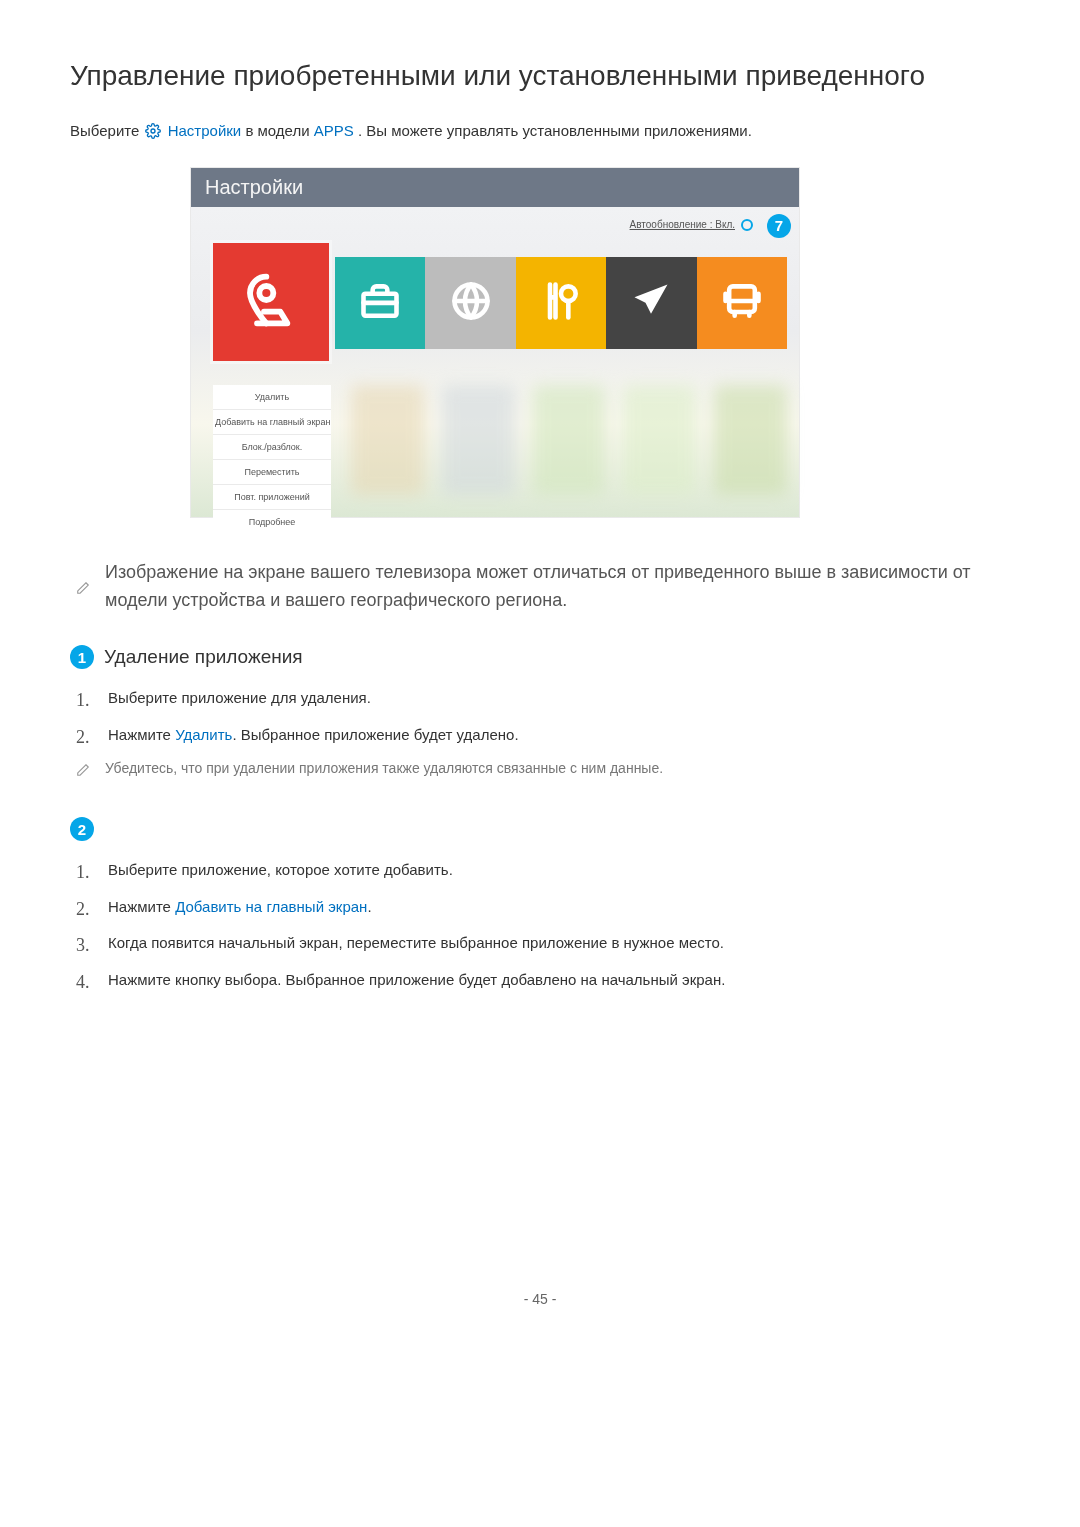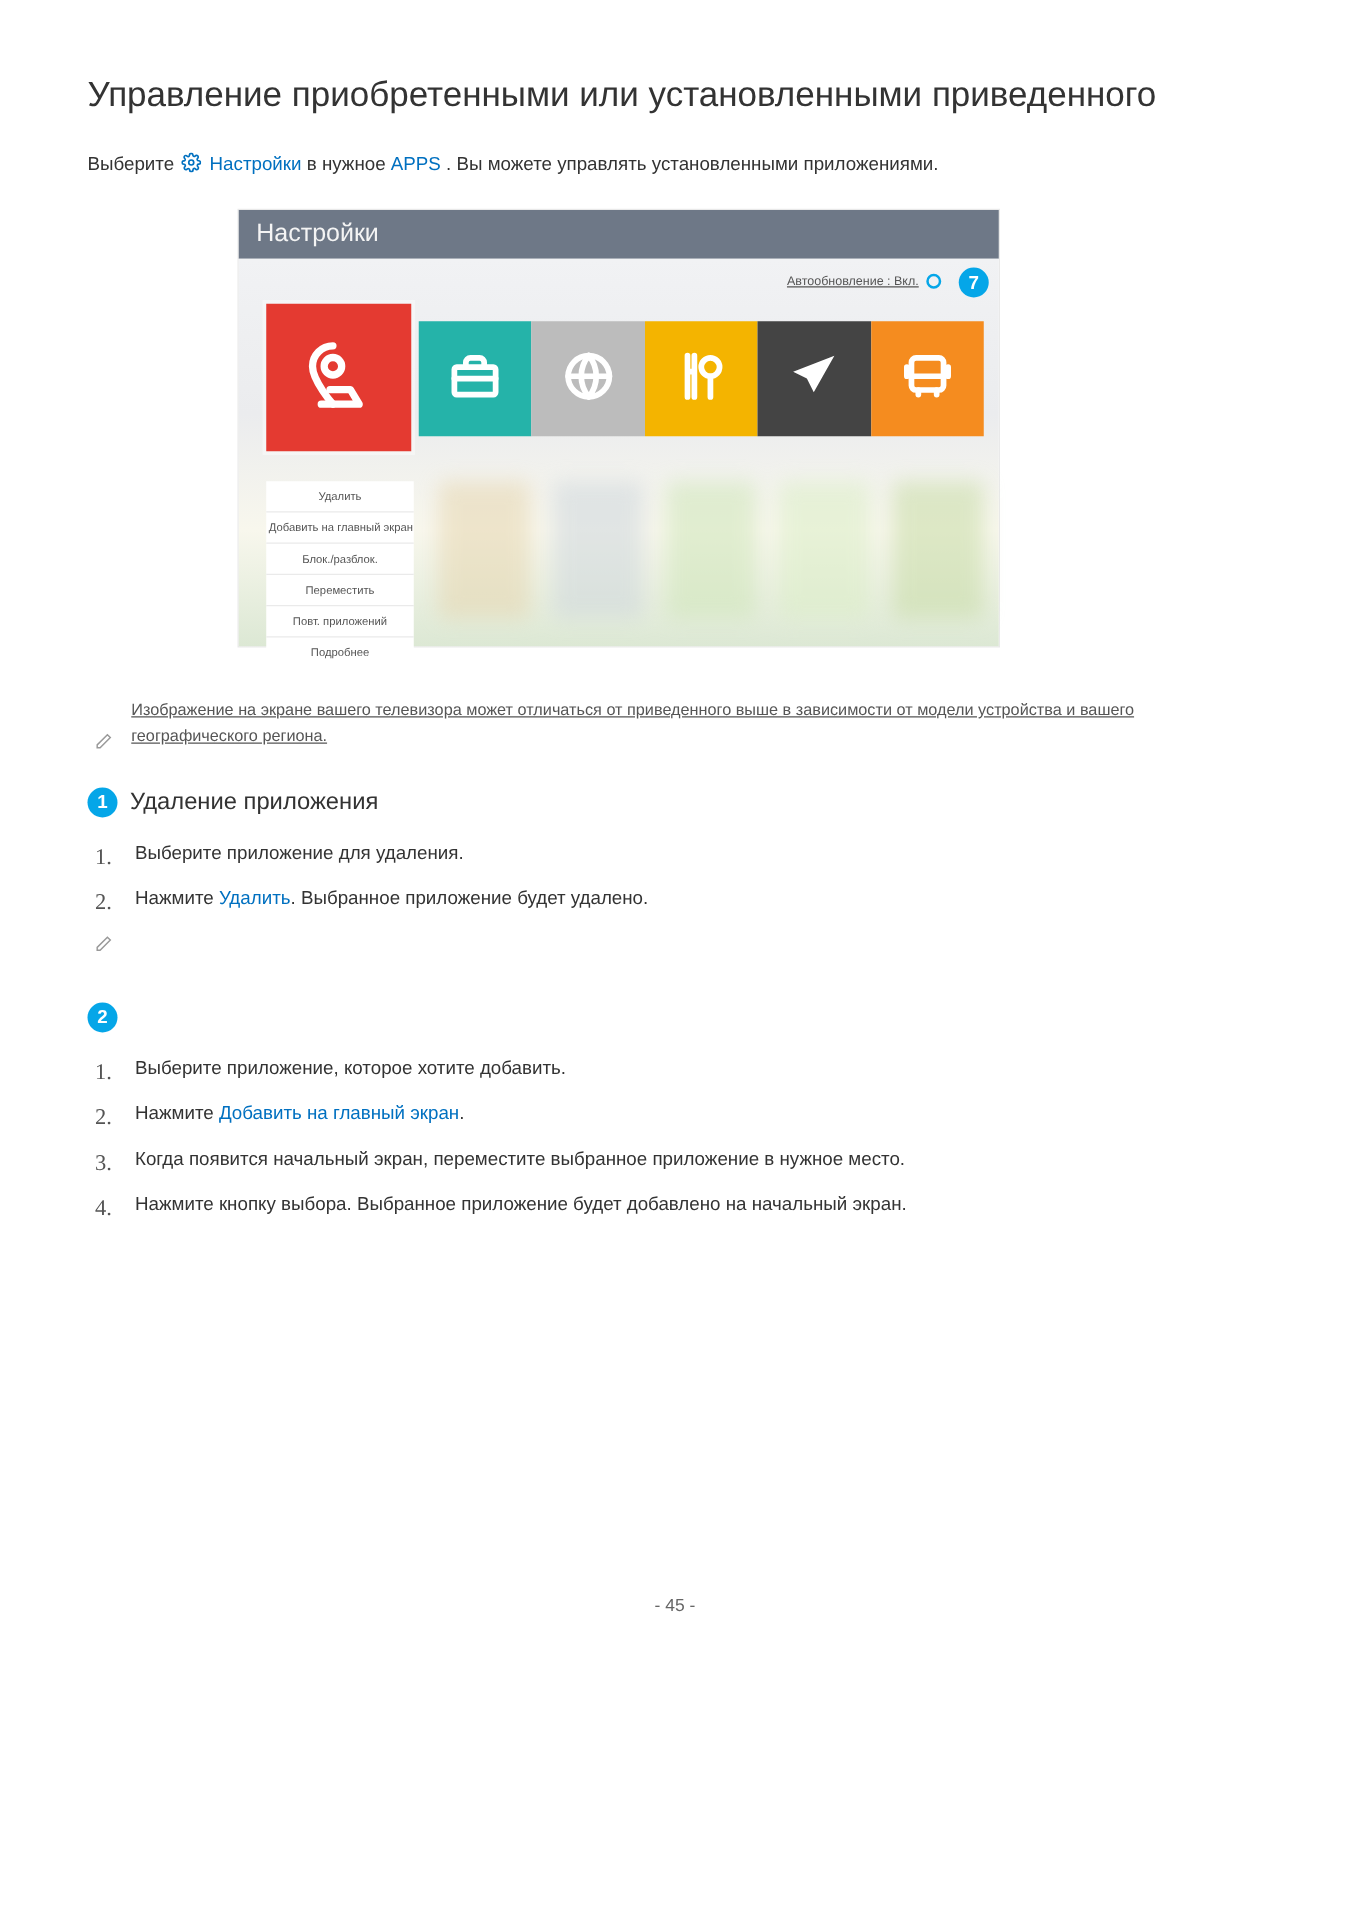--- a/index.html
+++ b/index.html
@@ -119,25 +119,24 @@
     filter: blur(8px);
     opacity: 0.55;
   }
   .blur-tile { flex:1; border-radius:4px; }
   
   .note {
     display: flex;
     gap: 15px;
     margin-bottom: 30px;
     color: #555;
-    font-size: 13px;
+    font-size: 18px;
     line-height: 1.6;
-    align-items: flex-end;
+    align-items: center;
     padding-left: 6px;
-    text-decoration: underline;
   }
   .pencil-icon {
     width: 14px; height: 14px;
     margin-top: 3px;
     flex-shrink: 0;
     color: #999;
   }
   .section-head {
     display: flex;
     align-items: center;
@@ -195,21 +194,21 @@
 
 <p class="intro-line">
   <span>Выберите </span>
   <span class="gear-icon-inline">
     <svg width="16" height="16" viewBox="0 0 24 24" fill="none" stroke="#0070c0" stroke-width="2">
         <circle cx="12" cy="12" r="3"></circle>
         <path d="M19.4 15a1.7 1.7 0 0 0 .3 1.8l.1.1a2 2 0 1 1-2.8 2.8l-.1-.1a1.7 1.7 0 0 0-1.8-.3 1.7 1.7 0 0 0-1 1.5V21a2 2 0 1 1-4 0v-.1a1.7 1.7 0 0 0-1-1.5 1.7 1.7 0 0 0-1.8.3l-.1.1a2 2 0 1 1-2.8-2.8l.1-.1a1.7 1.7 0 0 0 .3-1.8 1.7 1.7 0 0 0-1.5-1H3a2 2 0 1 1 0-4h.1a1.7 1.7 0 0 0 1.5-1 1.7 1.7 0 0 0-.3-1.8l-.1-.1a2 2 0 1 1 2.8-2.8l.1.1a1.7 1.7 0 0 0 1.8.3h0a1.7 1.7 0 0 0 1-1.5V3a2 2 0 1 1 4 0v.1a1.7 1.7 0 0 0 1 1.5 1.7 1.7 0 0 0 1.8-.3l.1-.1a2 2 0 1 1 2.8 2.8l-.1.1a1.7 1.7 0 0 0-.3 1.8v0a1.7 1.7 0 0 0 1.5 1H21a2 2 0 1 1 0 4h-.1a1.7 1.7 0 0 0-1.5 1z"></path>
       </svg>
   </span>
   <span class="link">Настройки</span>
-  <span> в нужное </span>
+  <span> в модели </span>
   <span class="link">APPS</span>
   <span>. Вы можете управлять установленными приложениями.</span>
 </p>
 
 <div class="tv-panel">
   <div class="tv-header">Настройки</div>
   <div class="tv-body">
     <div class="auto-update">
       <span>Автообновление : Вкл.</span>
       <span class="auto-update-circle"></span>
@@ -288,20 +287,21 @@
   <h2>Удаление приложения</h2>
 </div>
 <ol class="steps" id="s1-steps">
     <li><span>Выберите приложение для удаления.</span></li>
     <li><span>Нажмите </span><span class="link">Удалить</span><span>. Выбранное приложение будет удалено.</span></li>
   </ol>
 <div class="sub-note">
   <svg class="pencil-icon" viewBox="0 0 24 24" fill="none" stroke="currentColor" stroke-width="2">
       <path d="M17 3l4 4L7 21H3v-4L17 3z"></path>
     </svg>
+  <span>Убедитесь, что при удалении приложения также удаляются связанные с ним данные.</span>
 </div>
 
 <div class="section-head">
   <span class="callout-badge">2</span>
 </div>
 <ol class="steps" id="s2-steps">
     <li><span>Выберите приложение, которое хотите добавить.</span></li>
     <li><span>Нажмите </span><span class="link">Добавить на главный экран</span><span>.</span></li>
     <li><span>Когда появится начальный экран, переместите выбранное приложение в нужное место.</span></li>
     <li><span>Нажмите кнопку выбора. Выбранное приложение будет добавлено на начальный экран.</span></li>

